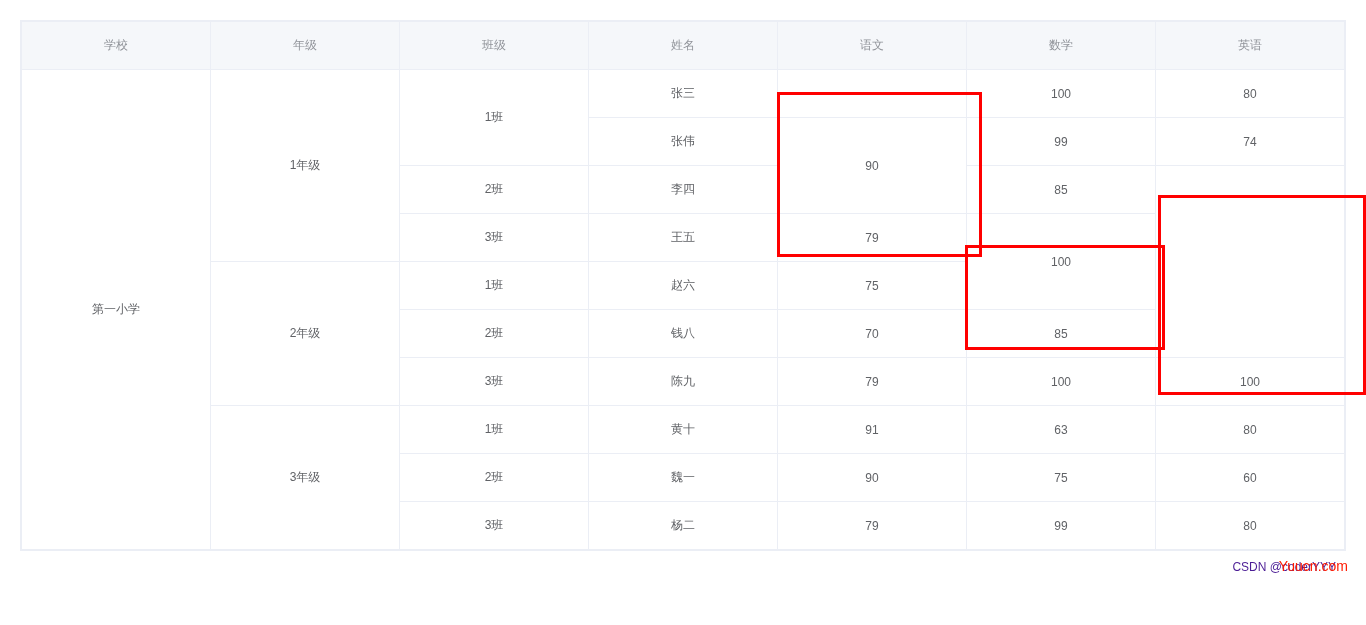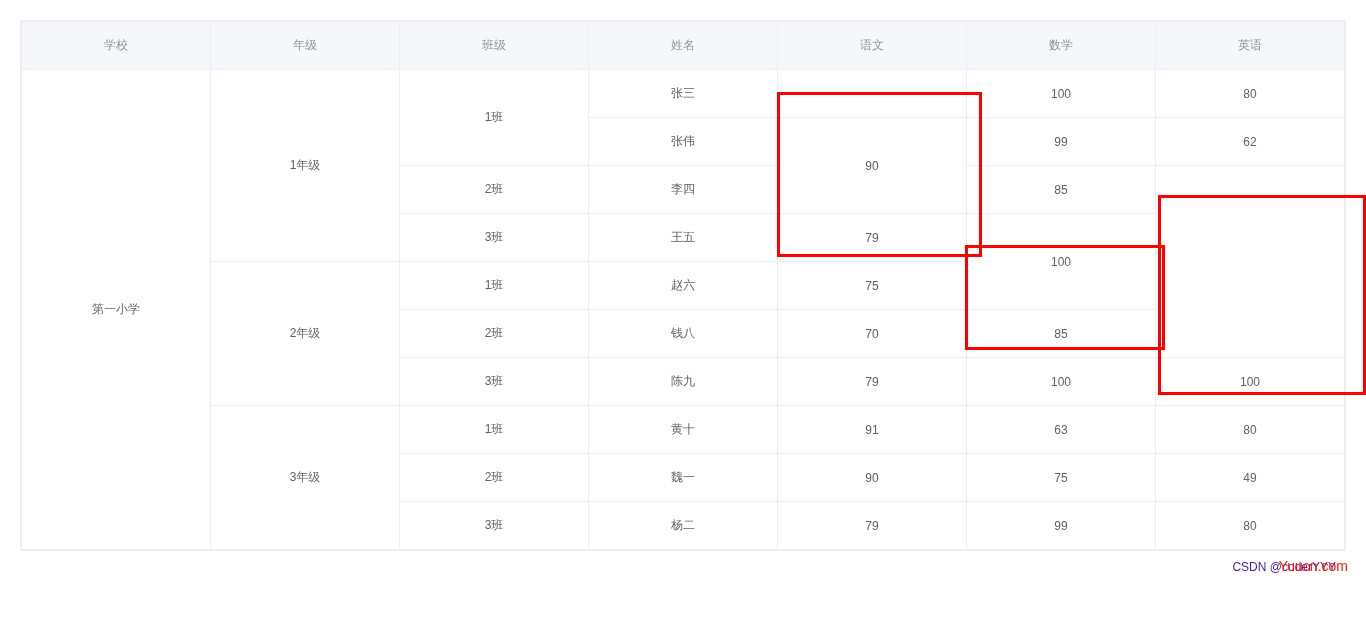--- a/index.html
+++ b/index.html
@@ -79,21 +79,21 @@
         <td>张三</td>
         <td></td>
         <td>100</td>
         <td>80</td>
       </tr>
 
       <tr>
         <td>张伟</td>
         <td rowspan="2">90</td>
         <td>99</td>
-        <td>62</td>
+        <td>74</td>
       </tr>
 
       <tr>
         <td>2班</td>
         <td>李四</td>
         <td>85</td>
         <td rowspan="4"></td>
       </tr>
 
       <tr>
@@ -132,21 +132,21 @@
         <td>91</td>
         <td>63</td>
         <td>80</td>
       </tr>
 
       <tr>
         <td>2班</td>
         <td>魏一</td>
         <td>90</td>
         <td>75</td>
-        <td>49</td>
+        <td>60</td>
       </tr>
 
       <tr>
         <td>3班</td>
         <td>杨二</td>
         <td>79</td>
         <td>99</td>
         <td>80</td>
       </tr>
     </tbody>

